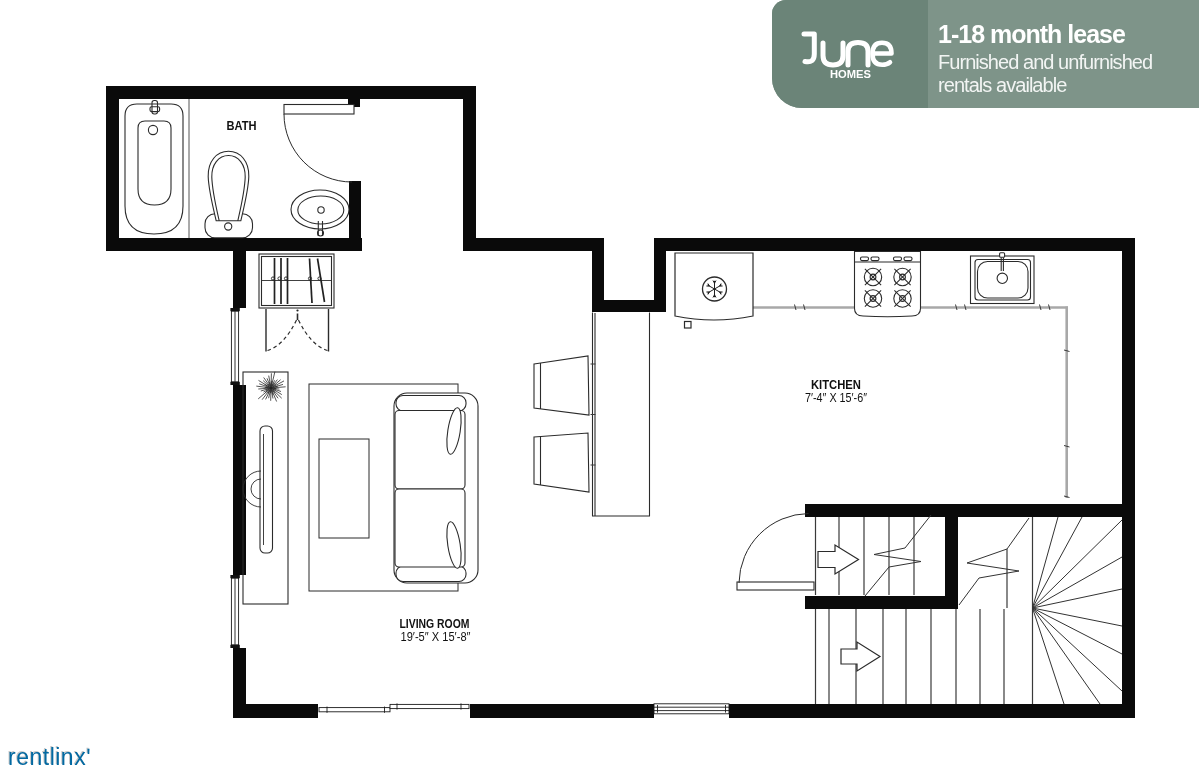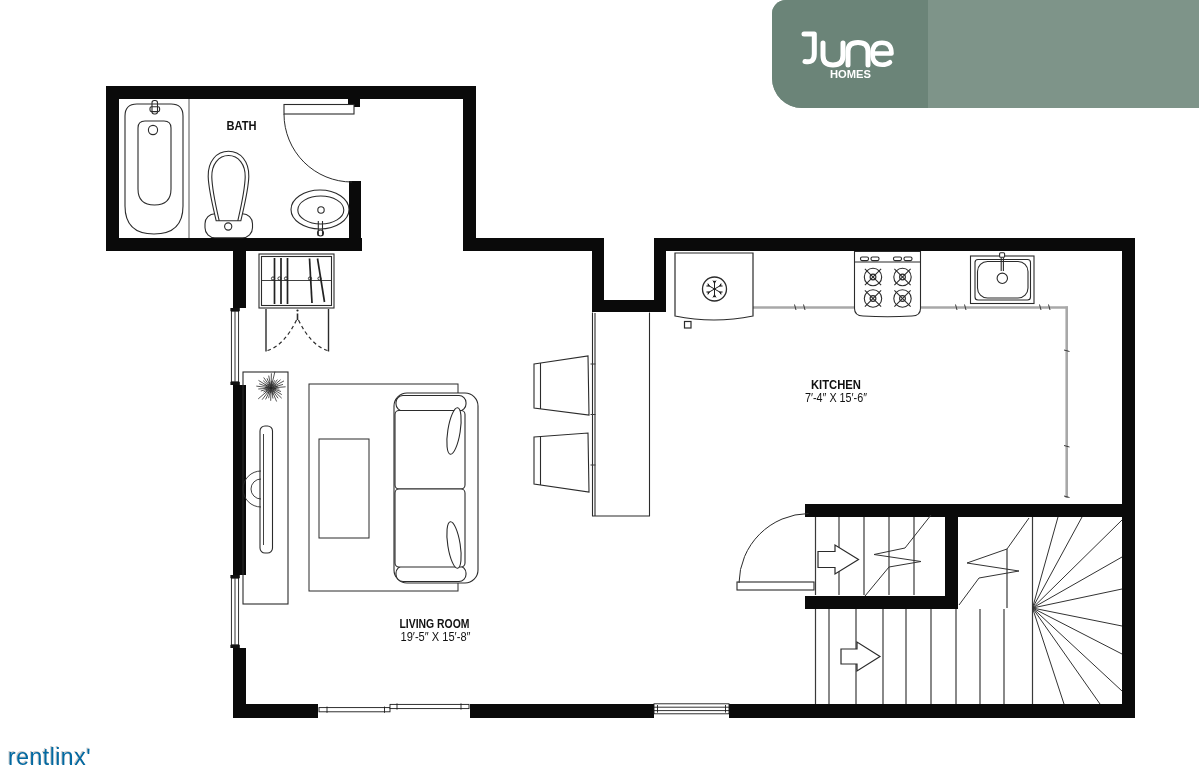--- a/index.html
+++ b/index.html
@@ -334,14 +334,16 @@
 <div class="dark"></div>
 <svg width="156" height="108" style="position:absolute;left:0;top:0">
 <g fill="none" stroke="#fff" stroke-width="5" stroke-linecap="round" stroke-linejoin="round">
 <path d="M32,34 H42.3 V54 Q42.3,63.5 33,61.5"></path>
 <path d="M51,43 V55.5 Q51,65 61,65 Q71,65 71,55.5 V43"></path>
 <path d="M76,65 V51 Q76,42.5 86,42.5 Q96,42.5 96,51 V65"></path>
 <path d="M101.5,53.5 H119.5 Q119.5,42.8 110,42.8 Q100.5,42.8 100.5,53.8 Q100.5,64.8 110.3,64.8 Q115,64.8 118,62.2" stroke-width="4.6"></path>
 </g>
 <text x="78.5" y="77.5" fill="#fff" font-size="10.5" font-weight="bold" text-anchor="middle" textLength="41" lengthAdjust="spacingAndGlyphs" font-family="Liberation Sans, sans-serif">HOMES</text>
 </svg>
+<div class="h1">1-18 month lease</div>
+<div class="sub">Furnished and unfurnished<br>rentals available</div>
 </div>
 <div id="wm">rentlinxʹ</div>
 
 </body></html>

